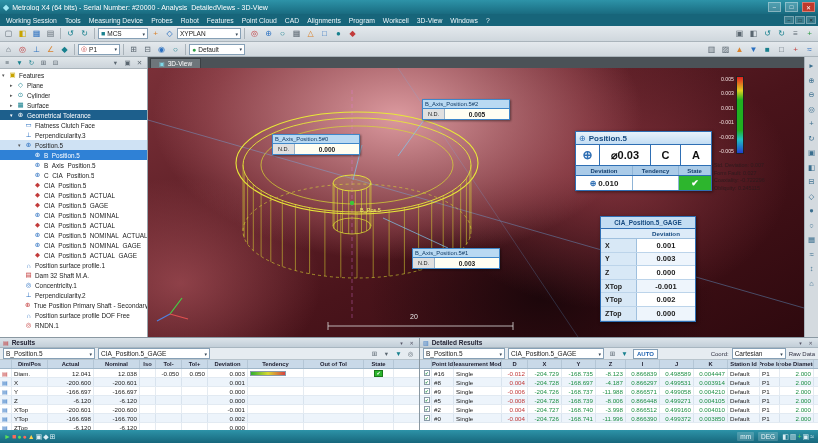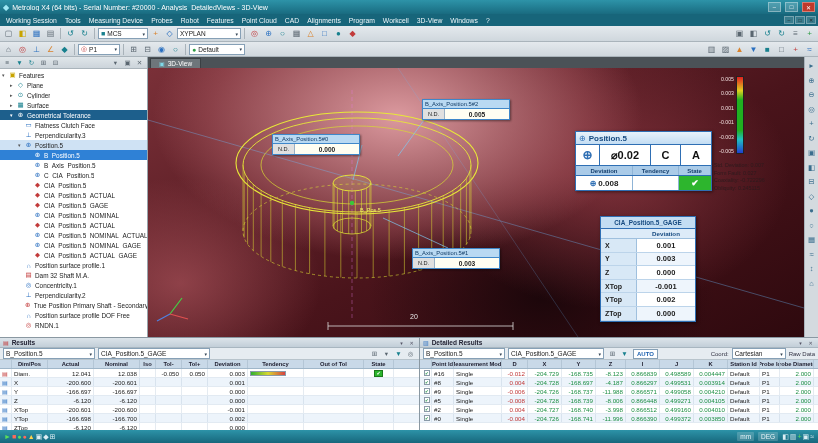--- a/index.html
+++ b/index.html
@@ -535,33 +535,33 @@
           <div>Obliquity: 0.245115</div>
         </div>
 
       <div class="pospanel">
         <div class="ttl">
           <span class="ticn">⊕</span>
           <span class="ttx">Position.5</span>
         </div>
         <div class="gdt">
           <span class="sym">⊕</span>
-          <span>⌀0.02</span>
+          <span>⌀0.03</span>
           <span>C</span>
           <span>A</span>
         </div>
         <div class="poshead">
           <span>Deviation</span>
           <span>Tendency</span>
           <span>State</span>
         </div>
         <div class="posval">
           <span>
               <i class="dsym" style="font-style:normal">⊕</i>
-              <span>0.008</span>
+              <span>0.010</span>
             </span>
           <span></span>
           <span class="stcell">✔</span>
         </div>
       </div>
 
       <div class="gagepanel">
         <div class="ttl">CIA_Position.5_GAGE</div>
         <div class="sub">
             <span></span>

